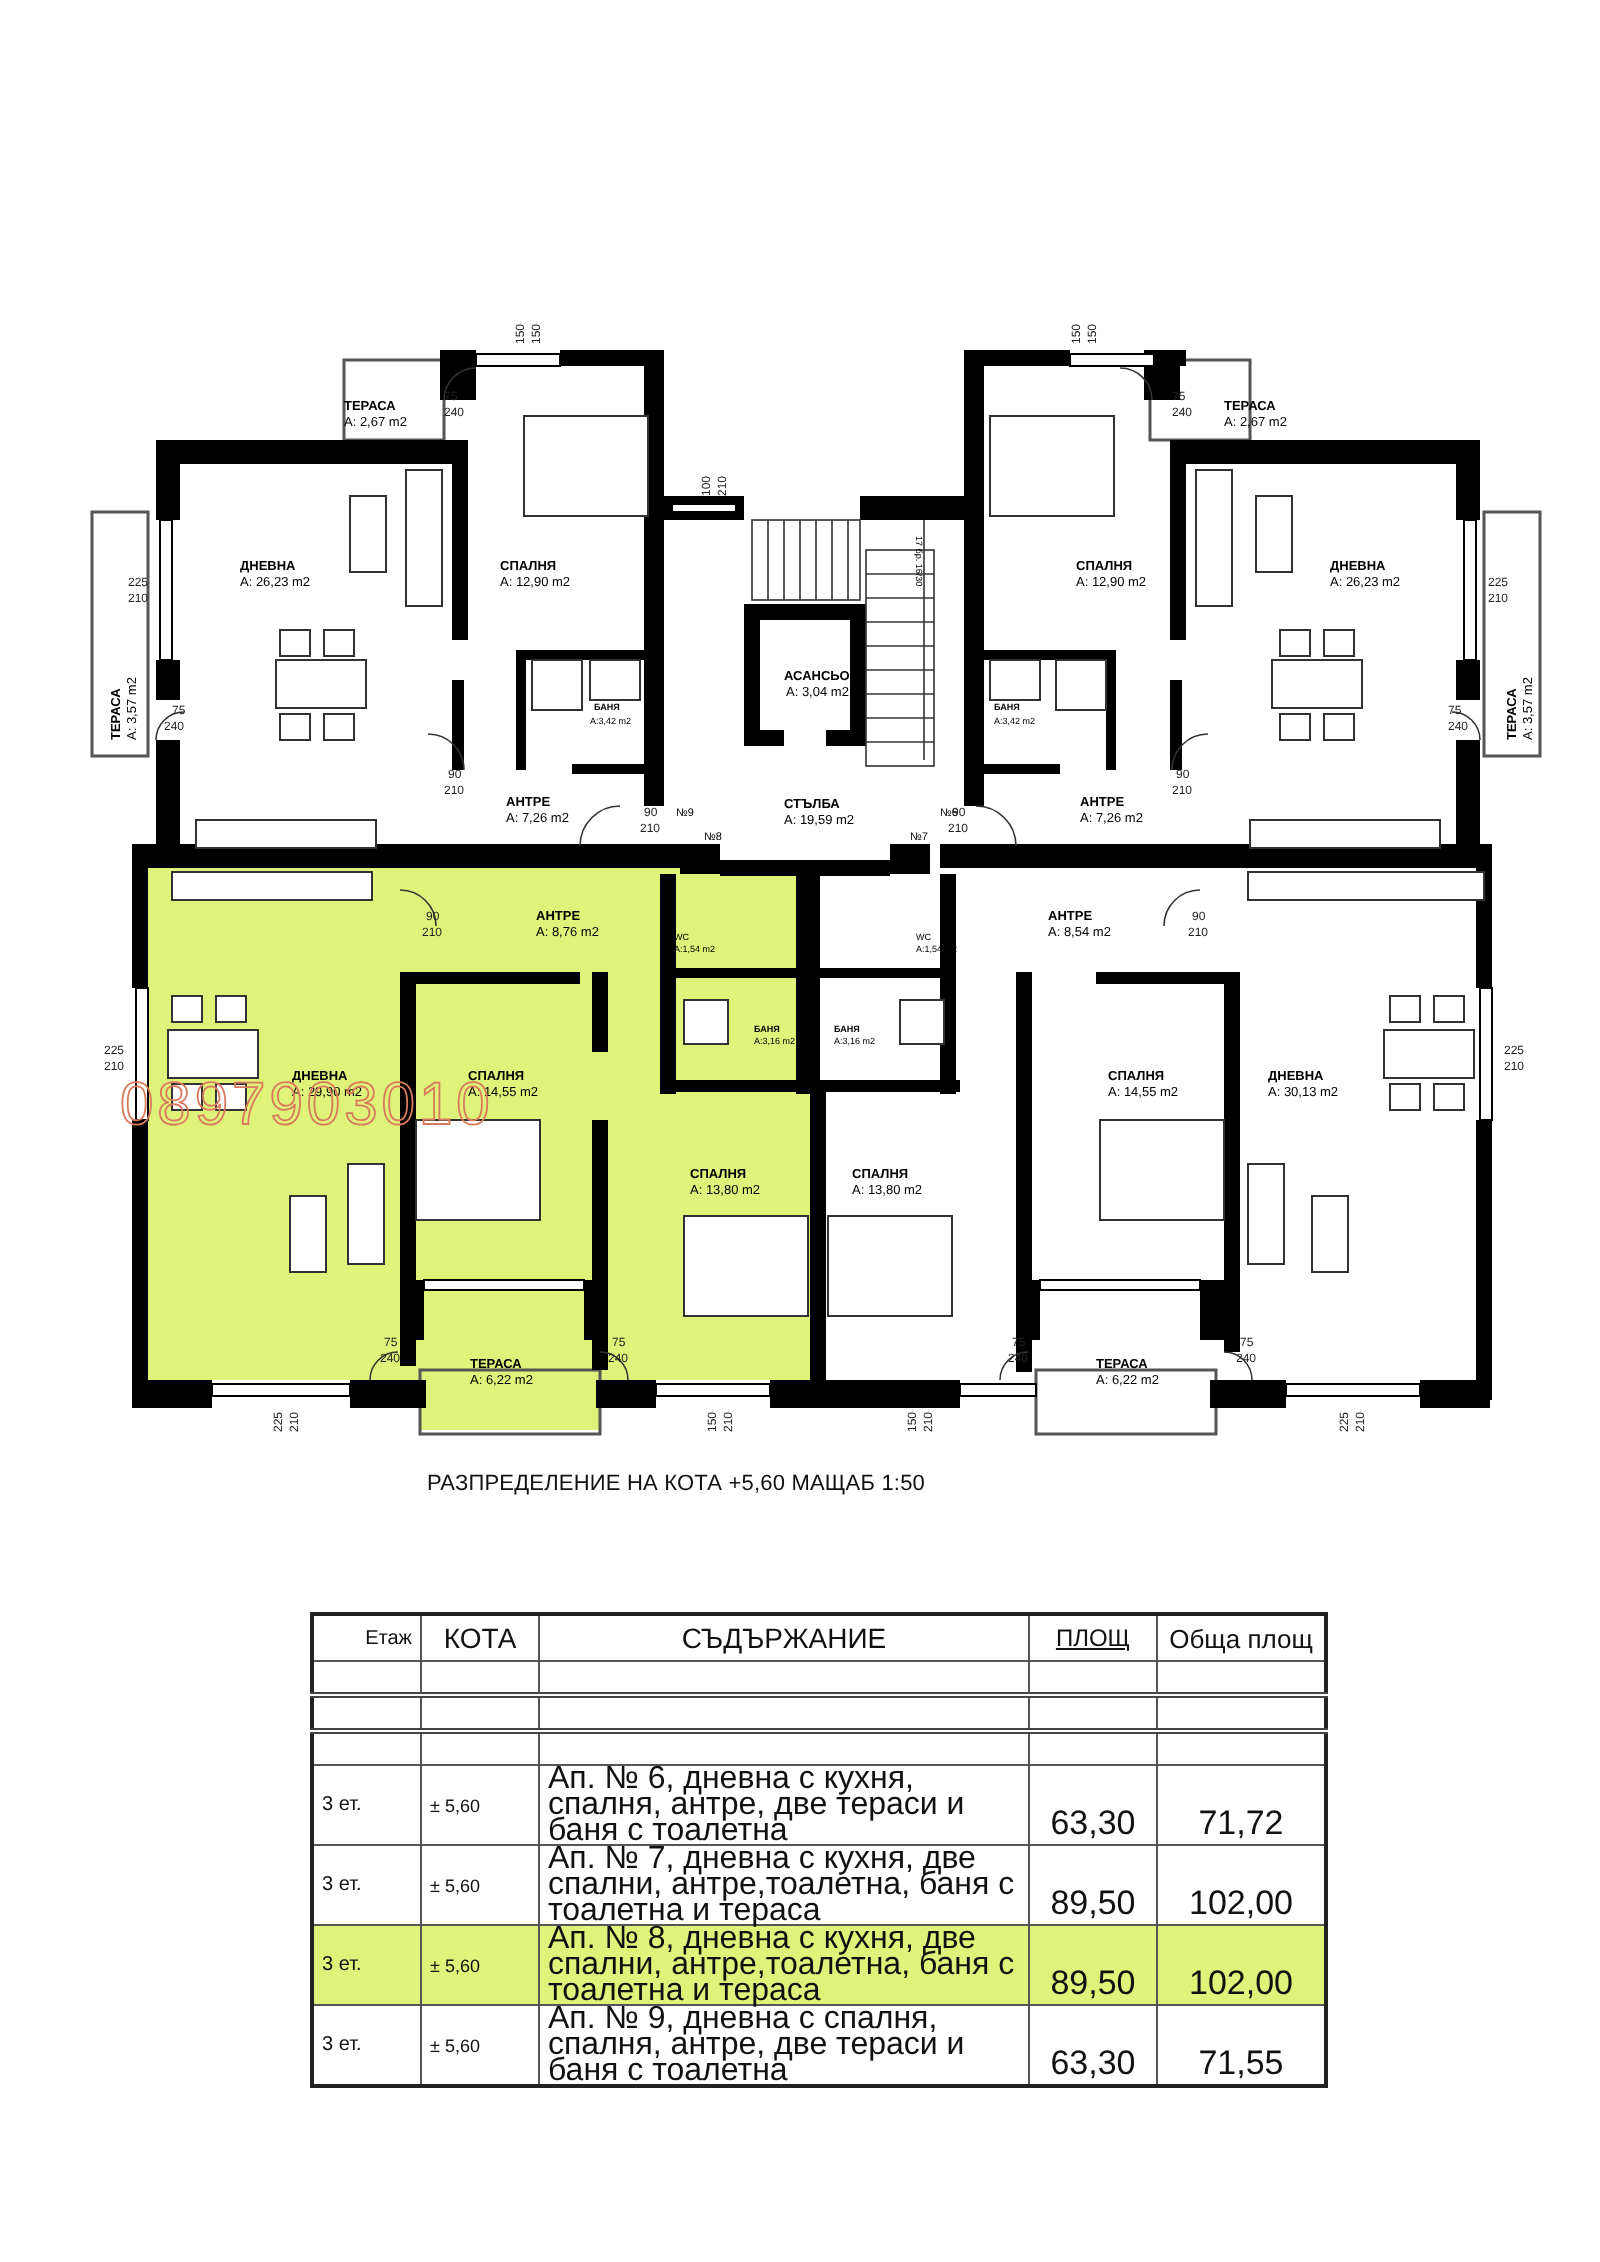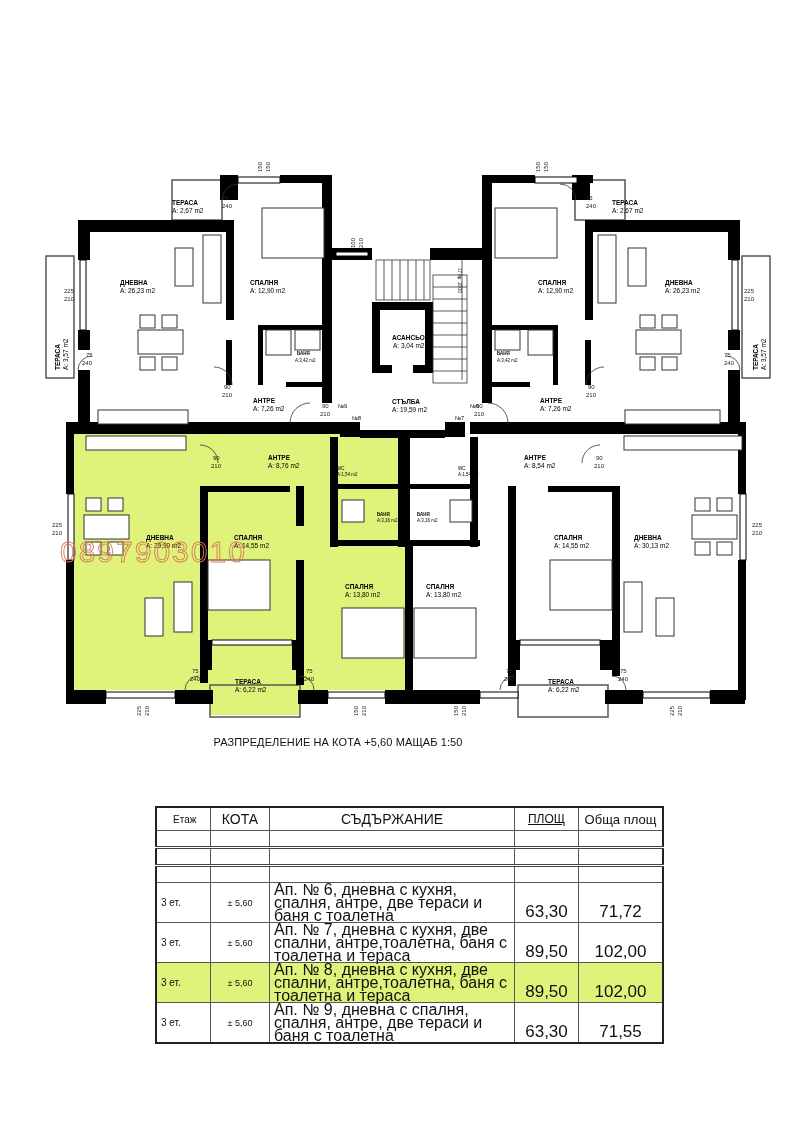--- a/index.html
+++ b/index.html
@@ -3,29 +3,29 @@
 <meta charset="utf-8">
 <style>
   html, body { margin:0; padding:0; background:#ffffff; }
   body { width:800px; height:1131px; position:relative; overflow:hidden; font-family:"Liberation Sans", sans-serif; color:#111; }
   #plan { position:absolute; left:0; top:0; width:800px; height:740px; }
   .caption { position:absolute; left:0; width:676px; top:736px; text-align:center; font-size:11px; letter-spacing:0.1px; }
   table.summary { position:absolute; left:155px; top:806px; width:509px; border-collapse:collapse; font-family:"Liberation Sans", sans-serif; }
   table.summary td, table.summary th { border:1px solid #555; padding:0 4px; }
   table.summary { border:2px solid #222; }
   .hdr th { font-weight:normal; height:22px; border-bottom:3px double #444; }
-  .hdr .etaj { font-size:10px; width:33px; text-align:left;padding-left:16px; }
+  .hdr .etaj { font-size:10px; width:33px; text-align:right;padding-left:16px; }
   .hdr .kota { font-size:14px; width:50px;margin-top:13px; }
   .hdr .content { font-size:14px;margin-top:24px; }
   .hdr .area { font-size:12px; width:55px;text-decoration:underline; }
   .hdr .total { font-size:13px; width:75px; }
   tr.empty td { height:15px; border-bottom:3px double #444; }
   tr.row td { height:30px; }
   .c-etaj { font-size:10px; }
-  .c-kota { font-size:9px; text-align:center; }
+  .c-kota { font-size:9px; }
   .c-desc { font-size:16px; line-height:13px; vertical-align:top; padding-top:2px;margin-left:40px; }
   .c-num { font-size:17px; text-align:center; vertical-align:bottom; }
   tr.row.hl td { background:#dff27a; }
 </style>
 </head>
 <body>
 
 <svg id="plan" viewBox="0 0 800 740" xmlns="http://www.w3.org/2000/svg" font-family="Liberation Sans, sans-serif">
 
   <g>

